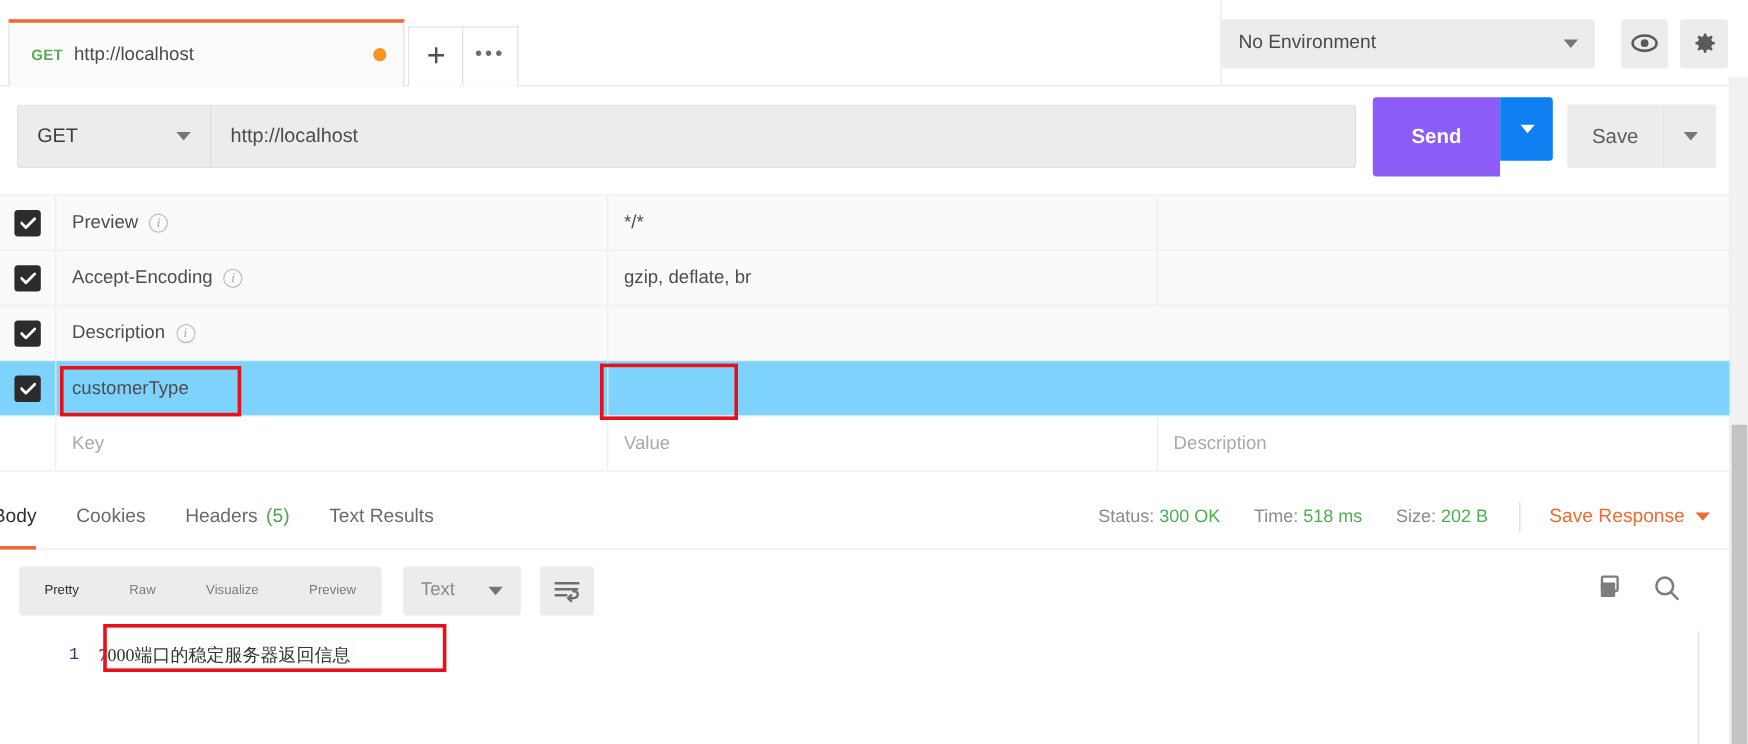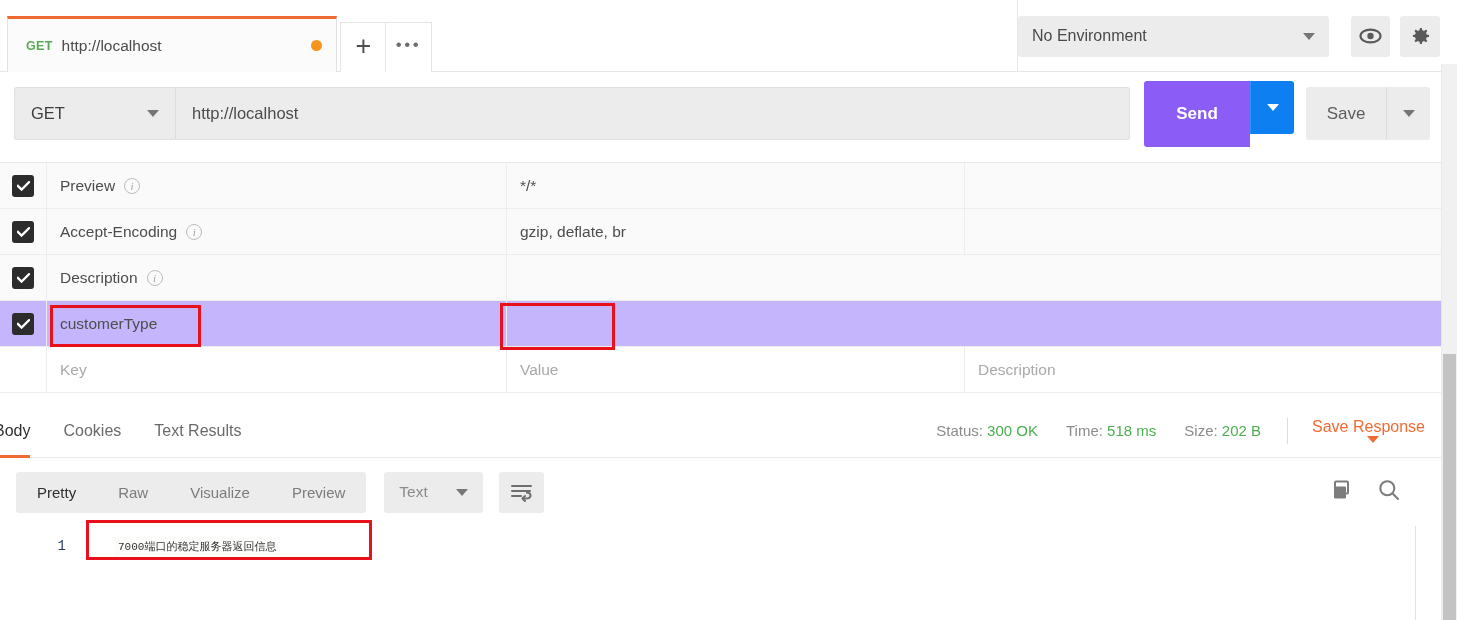--- a/index.html
+++ b/index.html
@@ -69,21 +69,21 @@
   .sendcar .caret { border-top-color:#fff; }
   .savegrp { display:flex; margin-left:12px; }
   .savebtn { width:80px; height:53px; background:#ececec; color:#5d5d5d; font-size:17px;
              display:flex; align-items:center; justify-content:center; border-radius:3px 0 0 3px; }
   .savecar { width:44px; height:53px; background:#ececec; border-left:1px solid #dcdcdc; border-radius:0 3px 3px 0;
              display:flex; align-items:center; justify-content:center; }
 
   
   .htable { position:absolute; left:0; top:162px; width:1443px; border-top:1px solid #e9e9e9; }
   .hrow { display:flex; height:46px; border-bottom:1px solid #ededed; background:#fafafa; }
-  .hrow.plain { background:#c4b5fd;justify-content:center; }
+  .hrow.plain { background:#7dd3fc;justify-content:center; }
   .hrow.empty { background:#fff; }
   .c-chk { width:47px; display:flex; align-items:center; justify-content:center; border-right:1px solid #ededed; }
   .c-key { width:460px; display:flex; align-items:center; padding-left:13px; border-right:1px solid #ededed; position:relative; }
   .c-val { width:458px; display:flex; align-items:center; padding-left:13px; border-right:1px solid #ededed; position:relative; }
   .c-desc { flex:1; display:flex; align-items:center; padding-left:13px; }
   .ktxt { font-size:15.5px; color:#4d4d4d; }
   .vtxt { font-size:15.5px; color:#4d4d4d; }
   .ph { font-size:15.5px; color:#a9a9a9; }
   .chk { width:22px; height:22px; border-radius:3px; background:#2c2c2c; display:flex; align-items:center; justify-content:center; }
   .chk svg { display:block; }
@@ -99,39 +99,39 @@
               display:flex; align-items:center; }
   .rtab { height:54px; display:flex; align-items:center; font-size:16px; color:#6a6a6a; margin-right:33px; position:relative; }
   .rtab.first { margin-left:-6px; }
   .rtab.active { color:#2e2e2e; }
   .rtab.active:after { content:""; position:absolute; left:0; right:0; bottom:0; height:3px; background:#ef6b33; }
   .cnt { color:#52a352; margin-left:7px; }
   .meta { margin-left:auto; display:flex; align-items:center; padding-right:18px; }
   .mitem { font-size:15px; color:#8b8b8b; margin-left:28px; }
   .mitem b { color:#4caf50; font-weight:normal; }
   .sep { width:1px; height:26px; background:#dcdcdc; margin-left:26px; }
-  .saveresp { font-size:16px; color:#ef6b33; margin-left:24px; display:flex; align-items:center;flex-direction:column; }
+  .saveresp { font-size:16px; color:#ef6b33; margin-left:24px; display:flex; align-items:center; }
   .saveresp .caret { border-top-color:#ef6b33; margin-left:9px; }
 
   
   .bodybar { position:absolute; left:0; top:458px; width:1443px; height:68px; display:flex; align-items:center; padding:0 16px; }
   .segs { height:41px; background:#ececec; border-radius:3px; display:flex; align-items:center; }
-  .seg { height:41px; padding:0 21px; display:flex; align-items:center; font-size:15px; color:#7c7c7c; }
+  .seg { height:41px; padding:0 21px; display:flex; align-items:center; font-size:11px; color:#7c7c7c; }
   .seg.active { color:#2e2e2e; }
   .fmtsel { height:41px; background:#ececec; border-radius:3px; display:flex; align-items:center; padding:0 15px; margin-left:18px; }
   .fmtsel .lbl { font-size:15.5px; color:#8a8a8a; margin-right:28px; }
   .wrapbtn { width:45px; height:41px; background:#ececec; border-radius:3px; display:flex; align-items:center; justify-content:center; margin-left:16px; }
   .rtools { margin-left:auto; display:flex; align-items:center; gap:24px; padding-right:26px; }
 
   
   .code { position:absolute; left:0; top:526px; width:1443px; height:94px; background:#fff; }
   .codeline { display:flex; align-items:center; height:26px; margin-top:7px; }
   .gutter { width:78px; text-align:right; padding-right:12px; font-family:"Liberation Mono", monospace;
             font-size:14px; color:#2b3a67; }
-  .codetext { font-family:Liberation Mono, monospace; font-size:11px; color:#333; background:#fcfcfa; padding:2px 4px;margin-left:36px; }
+  .codetext { font-family:Liberation Serif, serif; font-size:15px; color:#333; background:#fcfcfa; padding:2px 4px; }
   .guideline { position:absolute; left:1415px; top:526px; width:1px; height:94px; background:#e2e2e2; }
 
   
   .vscroll { position:absolute; right:0; top:64px; width:15px; height:556px; background:#f1f1f1; }
   .vthumb { position:absolute; right:1px; top:290px; width:13px; height:330px; background:#c3c3c3; border-radius:0; }
   .vsplit { position:absolute; right:15px; top:64px; width:1px; height:556px; background:#e9e9e9; }
 </style>
 </head>
 <body>
 
@@ -277,20 +277,24 @@
   <div class="anno" style="left:500px; top:303px; width:115px; height:47px;"></div>
 
   <div class="resptabs">
     <div class="rtab first active">
       <span>Body</span>
     </div>
     <div class="rtab">
       <span>Cookies</span>
     </div>
     <div class="rtab">
+      <span>Headers</span>
+      <span class="cnt">(5)</span>
+    </div>
+    <div class="rtab">
       <span>Text Results</span>
     </div>
 
     <div class="meta">
       <span class="mitem">
         <span>Status:</span>
         <b>300 OK</b>
       </span>
       <span class="mitem">
         <span>Time:</span>

